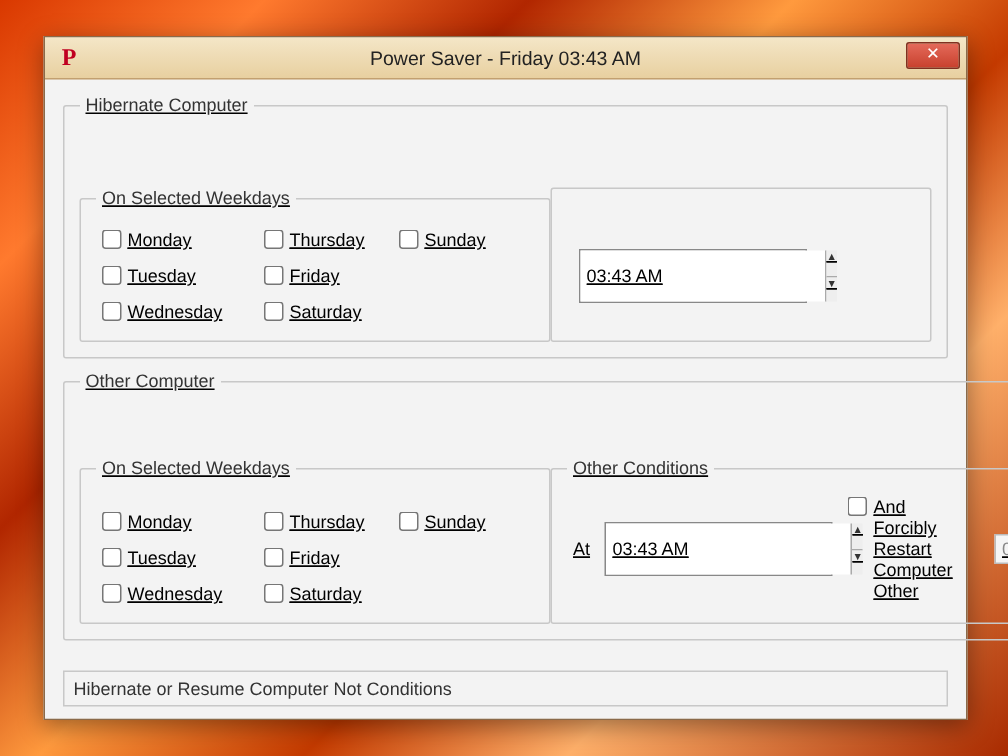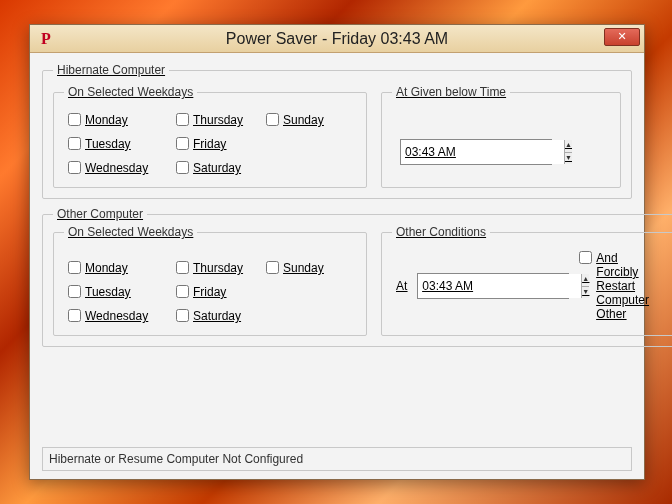--- a/index.html
+++ b/index.html
@@ -41,21 +41,21 @@
     font-family: Georgia, serif;
     font-weight: bold;
     font-size: 16px;
     line-height: 20px;
     text-align: center;
   }
   .titlebar .title {
     position: absolute;
     left: 0; right: 0;
     text-align: center;
-    font-size: 16px;
+    font-size: 13px;
     color: #222;
     pointer-events: none;
   }
   .titlebar .close-btn {
     position: absolute;
     right: 4px;
     top: 3px;
     width: 36px;
     height: 18px;
     background: linear-gradient(#e46a5a, #c8412e);
@@ -83,22 +83,23 @@
     position: relative;
     text-decoration: underline;
   }
   fieldset > legend {
     font-size: 12px;
     color: #333;
     padding: 0 4px;
   }
   .inner-row {
     display: flex;
-    gap: 14px;
+    gap: 0;
     align-items: stretch;
+    margin-top: 40px;
   }
   .weekdays-box {
     flex: 0 0 310px;
   }
   .right-box {
     flex: 1;
   }
   .day-grid {
     display: grid;
     grid-template-columns: 108px 90px 90px;
@@ -113,21 +114,21 @@
   }
   .chk input {
     width: 13px;
     height: 13px;
     margin: 0;
   }
   .time-input-wrap {
     display: flex;
     align-items: stretch;
     width: 152px;
-    height: 26px;
+    height: 36px;
     border: 1px solid #888;
     background: #7dd3fc;
   }
   .time-input-wrap input {
     border: none;
     flex: 1;
     padding: 0 4px;
     font-size: 12px;
     font-family: inherit;
     outline: none;
@@ -240,21 +241,20 @@
               </label>
             <label class="chk">
                 <input type="checkbox" style="">
                 <span>Saturday</span>
               </label>
             <div></div>
           </div>
         </fieldset>
 
         <fieldset class="right-box">
-          <legend>At Given below Time</legend>
           <div class="hibernate-time-area">
             <div class="time-input-wrap">
               <input type="text" value="03:43 AM" style="">
               <div class="spinner">
                 <div>▲</div>
                 <div>▼</div>
               </div>
             </div>
           </div>
         </fieldset>
@@ -320,17 +320,17 @@
             <div class="minutes-row">
               <input type="text" disabled="" value="0" style="">
               <span>Minutes</span>
             </div>
           </div>
         </fieldset>
       </div>
     </fieldset>
 
     <div class="statusbar">
-      <span>Hibernate or Resume Computer Not Configured</span>
+      <span>Hibernate or Resume Computer Not Conditions</span>
     </div>
 
   </div>
 </div>
 
 </body></html>

